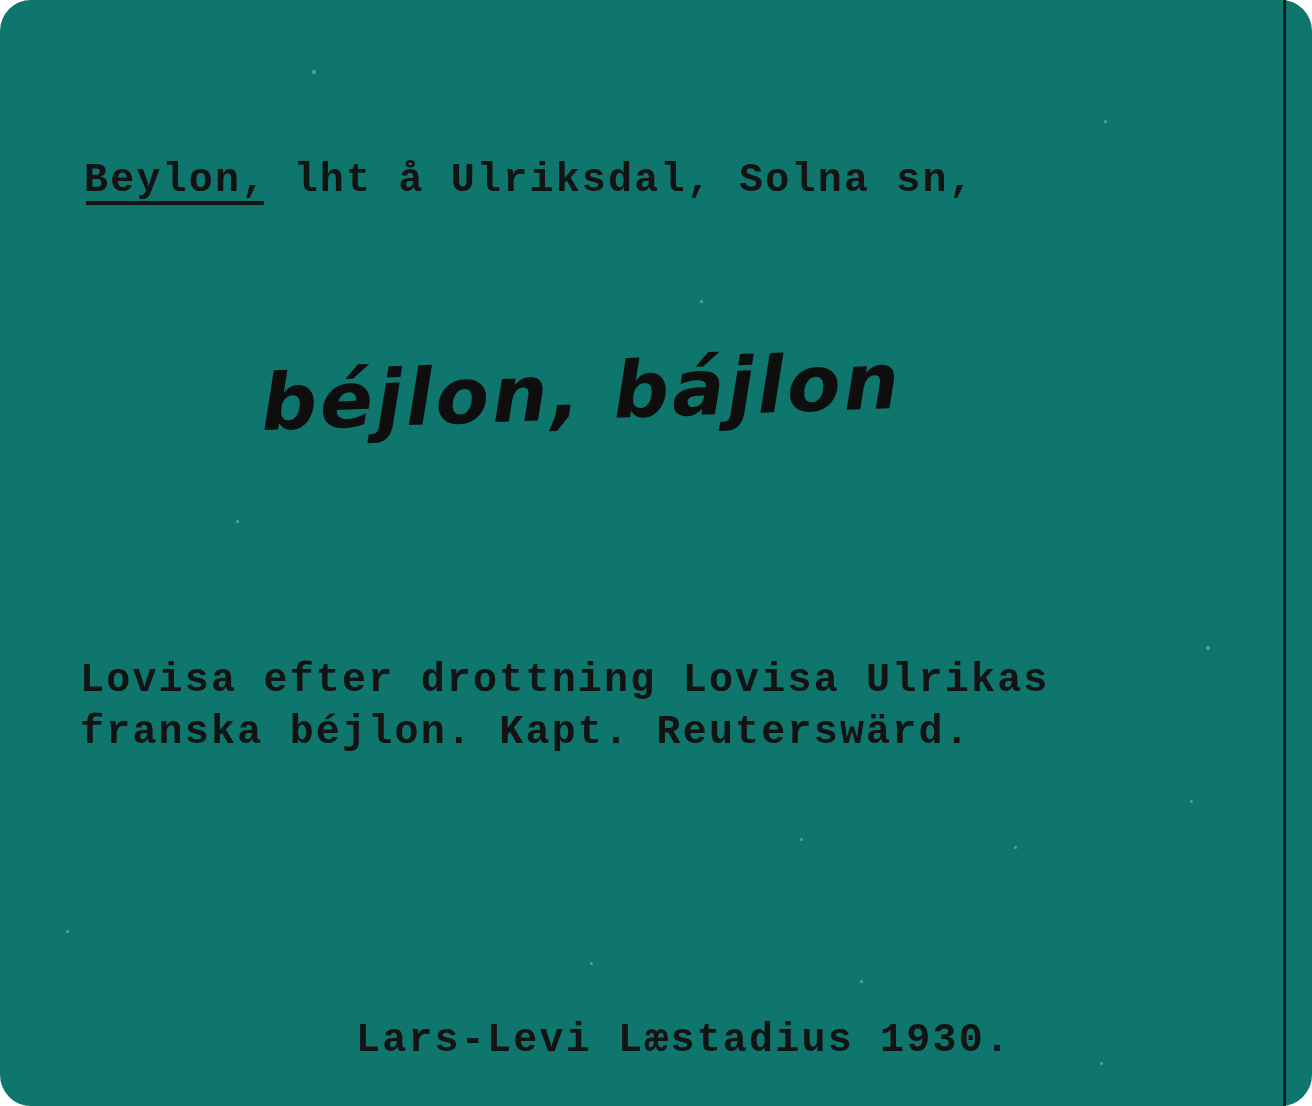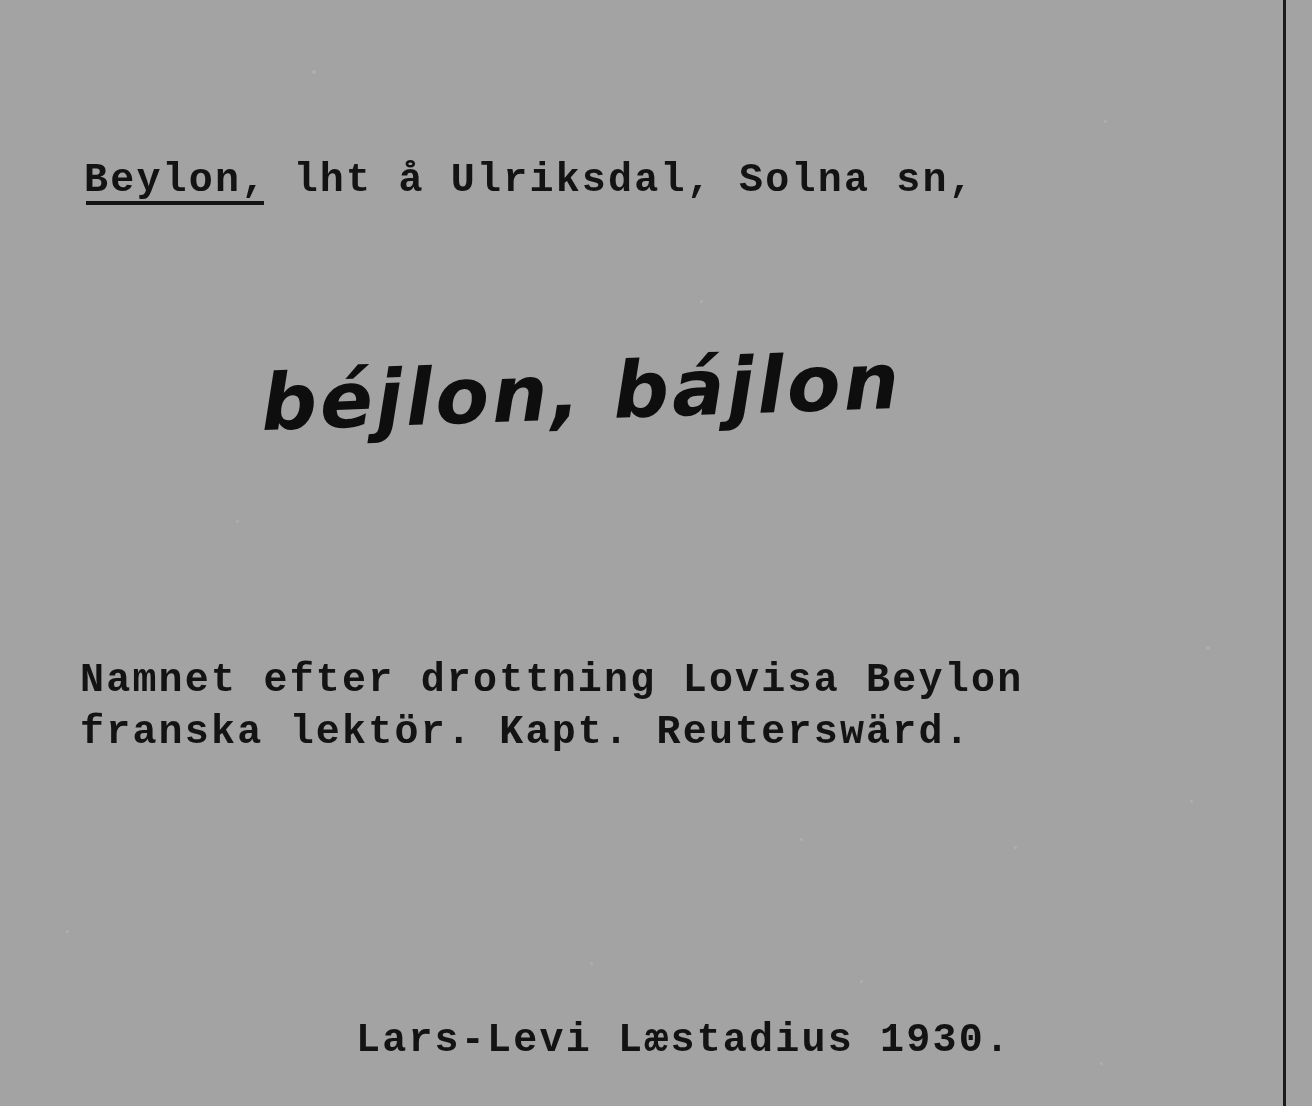--- a/index.html
+++ b/index.html
@@ -14,21 +14,22 @@
     overflow: hidden;
     font-family: "Liberation Mono", monospace;
     color: #151515;
   }
 
   #card {
     position: absolute;
     left: 0; top: 0;
     width: 1312px;
     height: 1106px;
-    background: #a3a3a3;
+    background: #0f766e;
+    border-radius: 31px;
   }
 
   
   .speck {
     position: absolute;
     background: #b9b9b4;
     border-radius: 50%;
     opacity: .55;
   }
 
@@ -113,22 +114,22 @@
 
   <div id="right-rule"></div>
 
   <div class="typed" id="headword-line1">Beylon, lht å Ulriksdal, Solna sn,</div>
   <div id="headword-underline"></div>
 
 
   <div id="pronunciation">béjlon, bájlon</div>
 
 
-  <div class="typed" id="note-line1">Namnet efter drottning Lovisa Beylon</div>
-  <div class="typed" id="note-line2">franska lektör. Kapt. Reuterswärd.</div>
+  <div class="typed" id="note-line1">Lovisa efter drottning Lovisa Ulrikas</div>
+  <div class="typed" id="note-line2">franska béjlon. Kapt. Reuterswärd.</div>
 
   <div class="typed" id="signature">Lars-Levi Læstadius 1930.</div>
 
   <div class="speck" style="left:312px;top:70px;width:4px;height:4px;"></div>
   <div class="speck" style="left:1104px;top:120px;width:3px;height:3px;"></div>
   <div class="speck" style="left:1206px;top:646px;width:4px;height:4px;"></div>
   <div class="speck" style="left:1190px;top:800px;width:3px;height:3px;"></div>
   <div class="speck" style="left:1014px;top:846px;width:3px;height:3px;"></div>
   <div class="speck" style="left:800px;top:838px;width:3px;height:3px;"></div>
   <div class="speck" style="left:66px;top:930px;width:3px;height:3px;"></div>

